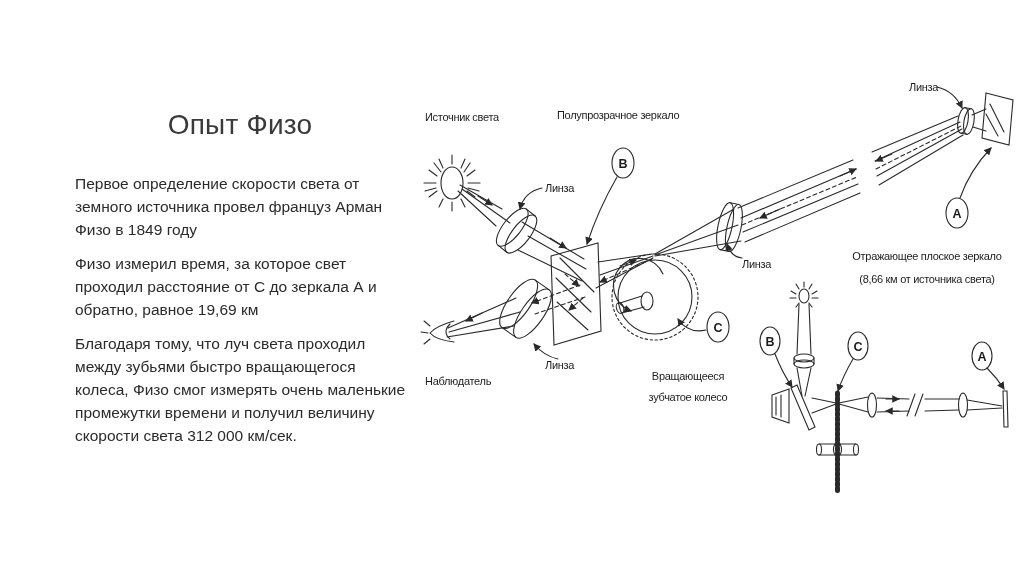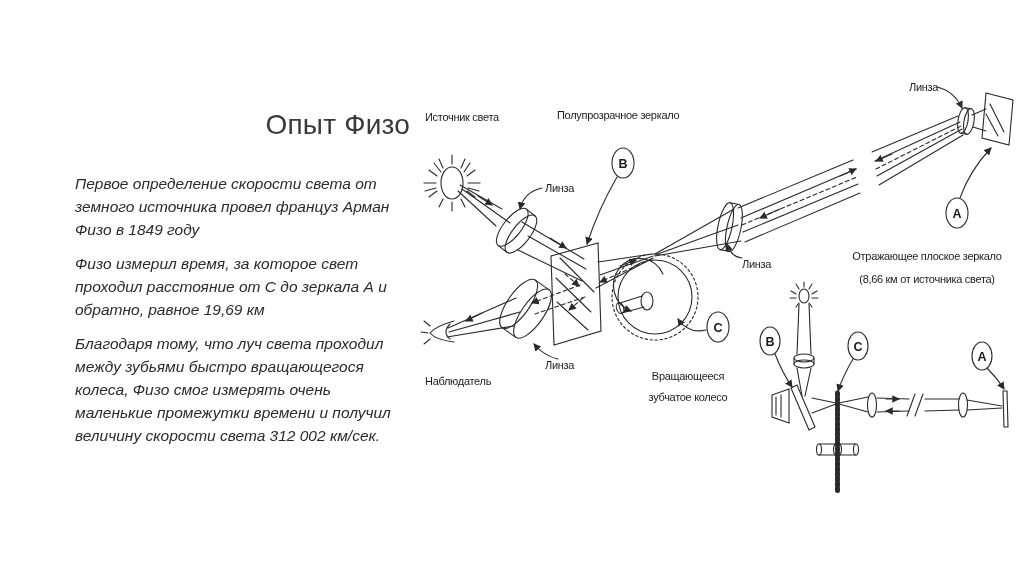--- a/index.html
+++ b/index.html
@@ -1,22 +1,22 @@
 <!DOCTYPE html>
 <html><head>
 <meta charset="utf-8">
 <style>
   html,body{margin:0;padding:0;background:#fff;}
   body{width:1024px;height:574px;position:relative;overflow:hidden;
        font-family:"Liberation Sans",sans-serif;color:#262626;}
   .slide{position:absolute;inset:0;background:#ffffff;}
-  .title{position:absolute;left:70px;top:90px;width:340px;text-align:right;
+  .title{position:absolute;left:70px;top:90px;width:340px;text-align:center;
          font-size:28px;font-weight:400;color:#3a3a3a;letter-spacing:.2px;}
   .body-text{position:absolute;left:75px;top:172px;width:332px;}
-  .body-text p{margin:0 0 11px 0;font-size:15.5px;line-height:23px;color:#2b2b2b;font-style:italic;}
+  .body-text p{margin:0 0 11px 0;font-size:15.5px;line-height:23px;color:#2b2b2b;}
   .diagram-wrap{position:absolute;left:420px;top:60px;width:604px;height:450px;}
   svg{display:block;}
   .ink line,.ink path,.ink ellipse,.ink circle{stroke:#2a2a2a;fill:none;
       stroke-width:1.1;stroke-linecap:round;}
   .fillw{fill:#ffffff;}
   .fillk{fill:#2a2a2a;stroke:none;}
   .dash{stroke-dasharray:4 3;}
   .teeth{stroke-width:5.5;stroke-dasharray:2.4 2.6;}
   .thick{stroke-width:1.6;}
   .dlabel{font-family:"Liberation Sans",sans-serif;font-size:11px;fill:#1c1c1c;
@@ -28,21 +28,21 @@
 </head>
 <body>
 
 <div class="slide">
 
   <h1 class="title">Опыт Физо</h1>
 
   <div class="body-text">
     <p>Первое определение скорости света от земного источника провел француз Арман Физо в 1849 году</p>
     <p>Физо измерил время, за которое свет проходил расстояние от С до зеркала А и обратно, равное 19,69 км</p>
-    <p>Благодаря тому, что луч света проходил между зубьями быстро вращающегося колеса, Физо смог измерять очень маленькие промежутки времени и получил величину скорости света 312 002 км/сек.</p>
+    <p>Благодаря тому, что луч света проходил между зубьями быстро вращающегося колеса, Физо смог измерять очень маленькие промежутки времени и получил величину скорости света 312 000 км/сек.</p>
   </div>
 
   <div class="diagram-wrap">
   <svg width="604" height="450" viewBox="0 0 604 450">
     <defs>
       <marker id="arr" viewBox="0 0 8 8" refX="7" refY="4" markerWidth="7" markerHeight="7" orient="auto">
         <path d="M0,0 L8,4 L0,8 Z" fill="#2a2a2a"></path>
       </marker>
     </defs>
 

